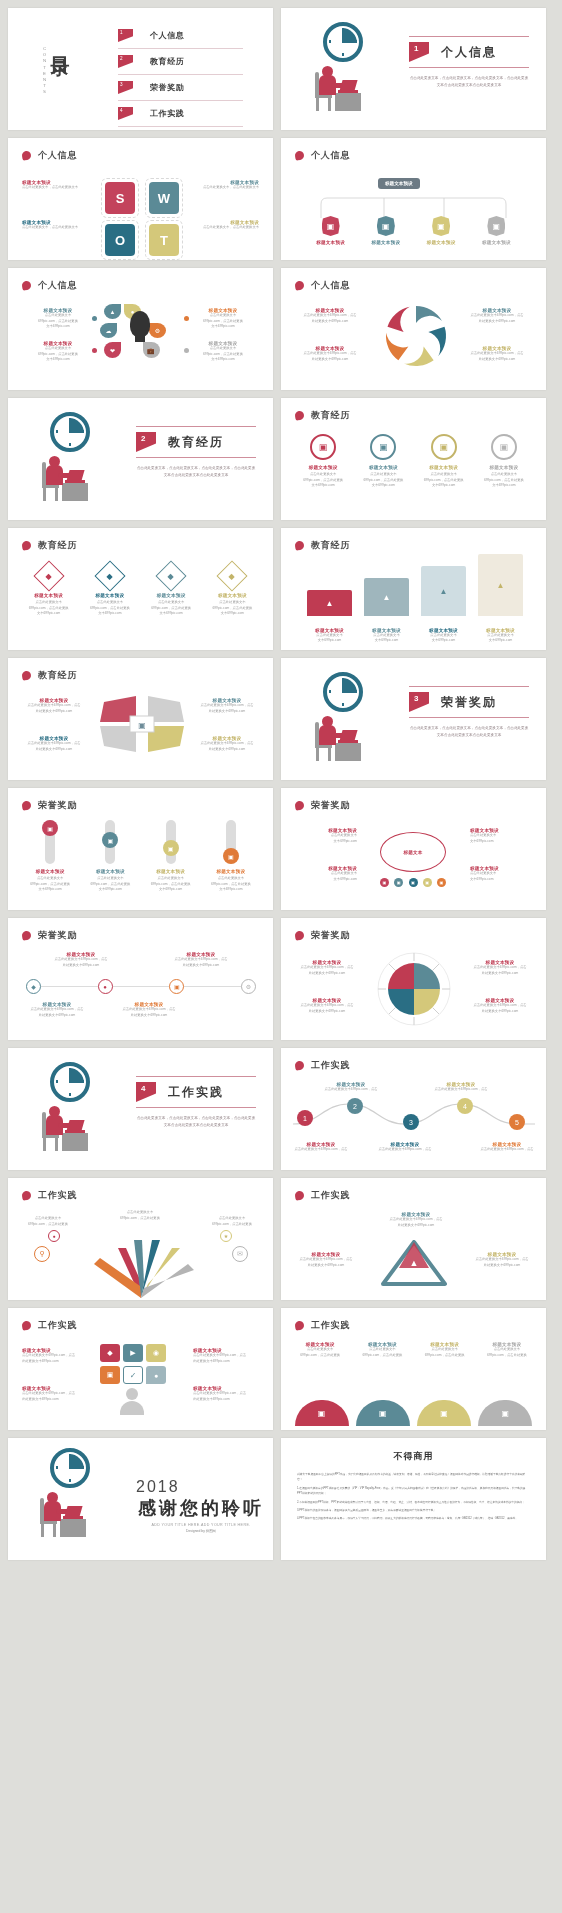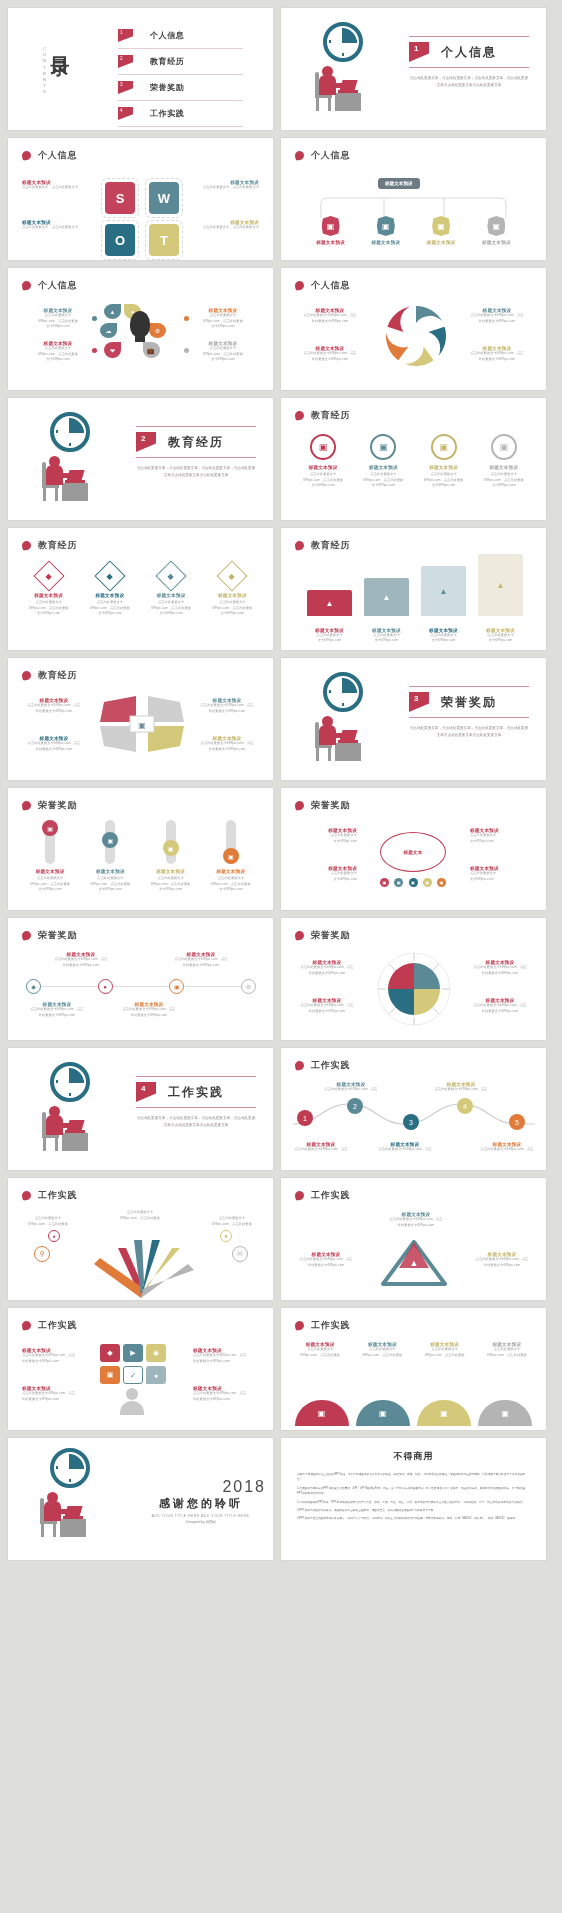--- a/index.html
+++ b/index.html
@@ -68,22 +68,22 @@
   .sq { width:30px; height:32px; border-radius:4px; display:flex; align-items:center;
         justify-content:center; color:#fff; font-size:13px; font-weight:bold; }
   .sqw { padding:3px; border:.8px dashed #d9d9d9; border-radius:6px; display:inline-block; }
   .hexi { width:18px; height:20px; display:flex; align-items:center; justify-content:center;
           color:#fff; font-size:8px;
           clip-path:polygon(50% 0,93% 12%,100% 50%,93% 88%,50% 100%,7% 88%,0 50%,7% 12%); }
   .cir { border-radius:50%; display:flex; align-items:center; justify-content:center; color:#fff; }
   .ttl-box { background:#6c7a84; color:#fff; font-size:4.6px; font-weight:bold;
              padding:3px 7px; border-radius:3px; }
   
-  .ty-y { font-size:16px; color:#4a4a4a; letter-spacing:2px; text-align:right; }
-  .ty-c { font-size:11px; font-weight:bold; color:#333; letter-spacing:3px; text-align:center; }
+  .ty-y { font-size:16px; color:#4a4a4a; letter-spacing:2px; text-align:left; }
+  .ty-c { font-size:18px; font-weight:bold; color:#333; letter-spacing:3px; text-align:center; }
   .ty-s { font-size:3.6px; color:#9a9a9a; letter-spacing:.4px; text-align:center; margin-top:3px; }
   .ty-d { font-size:3.4px; color:#8a8a8a; text-align:center; margin-top:2px; }
   
   .cp-t { text-align:center; font-size:9px; font-weight:bold; color:#333; margin-top:12px; letter-spacing:1px; }
   .cp-b { margin:9px 16px 0 16px; font-size:2.7px; color:#6e6e6e; line-height:2.0; }
   .cp-b p { margin-bottom:3px; }
 </style>
 </head>
 <body>
 

